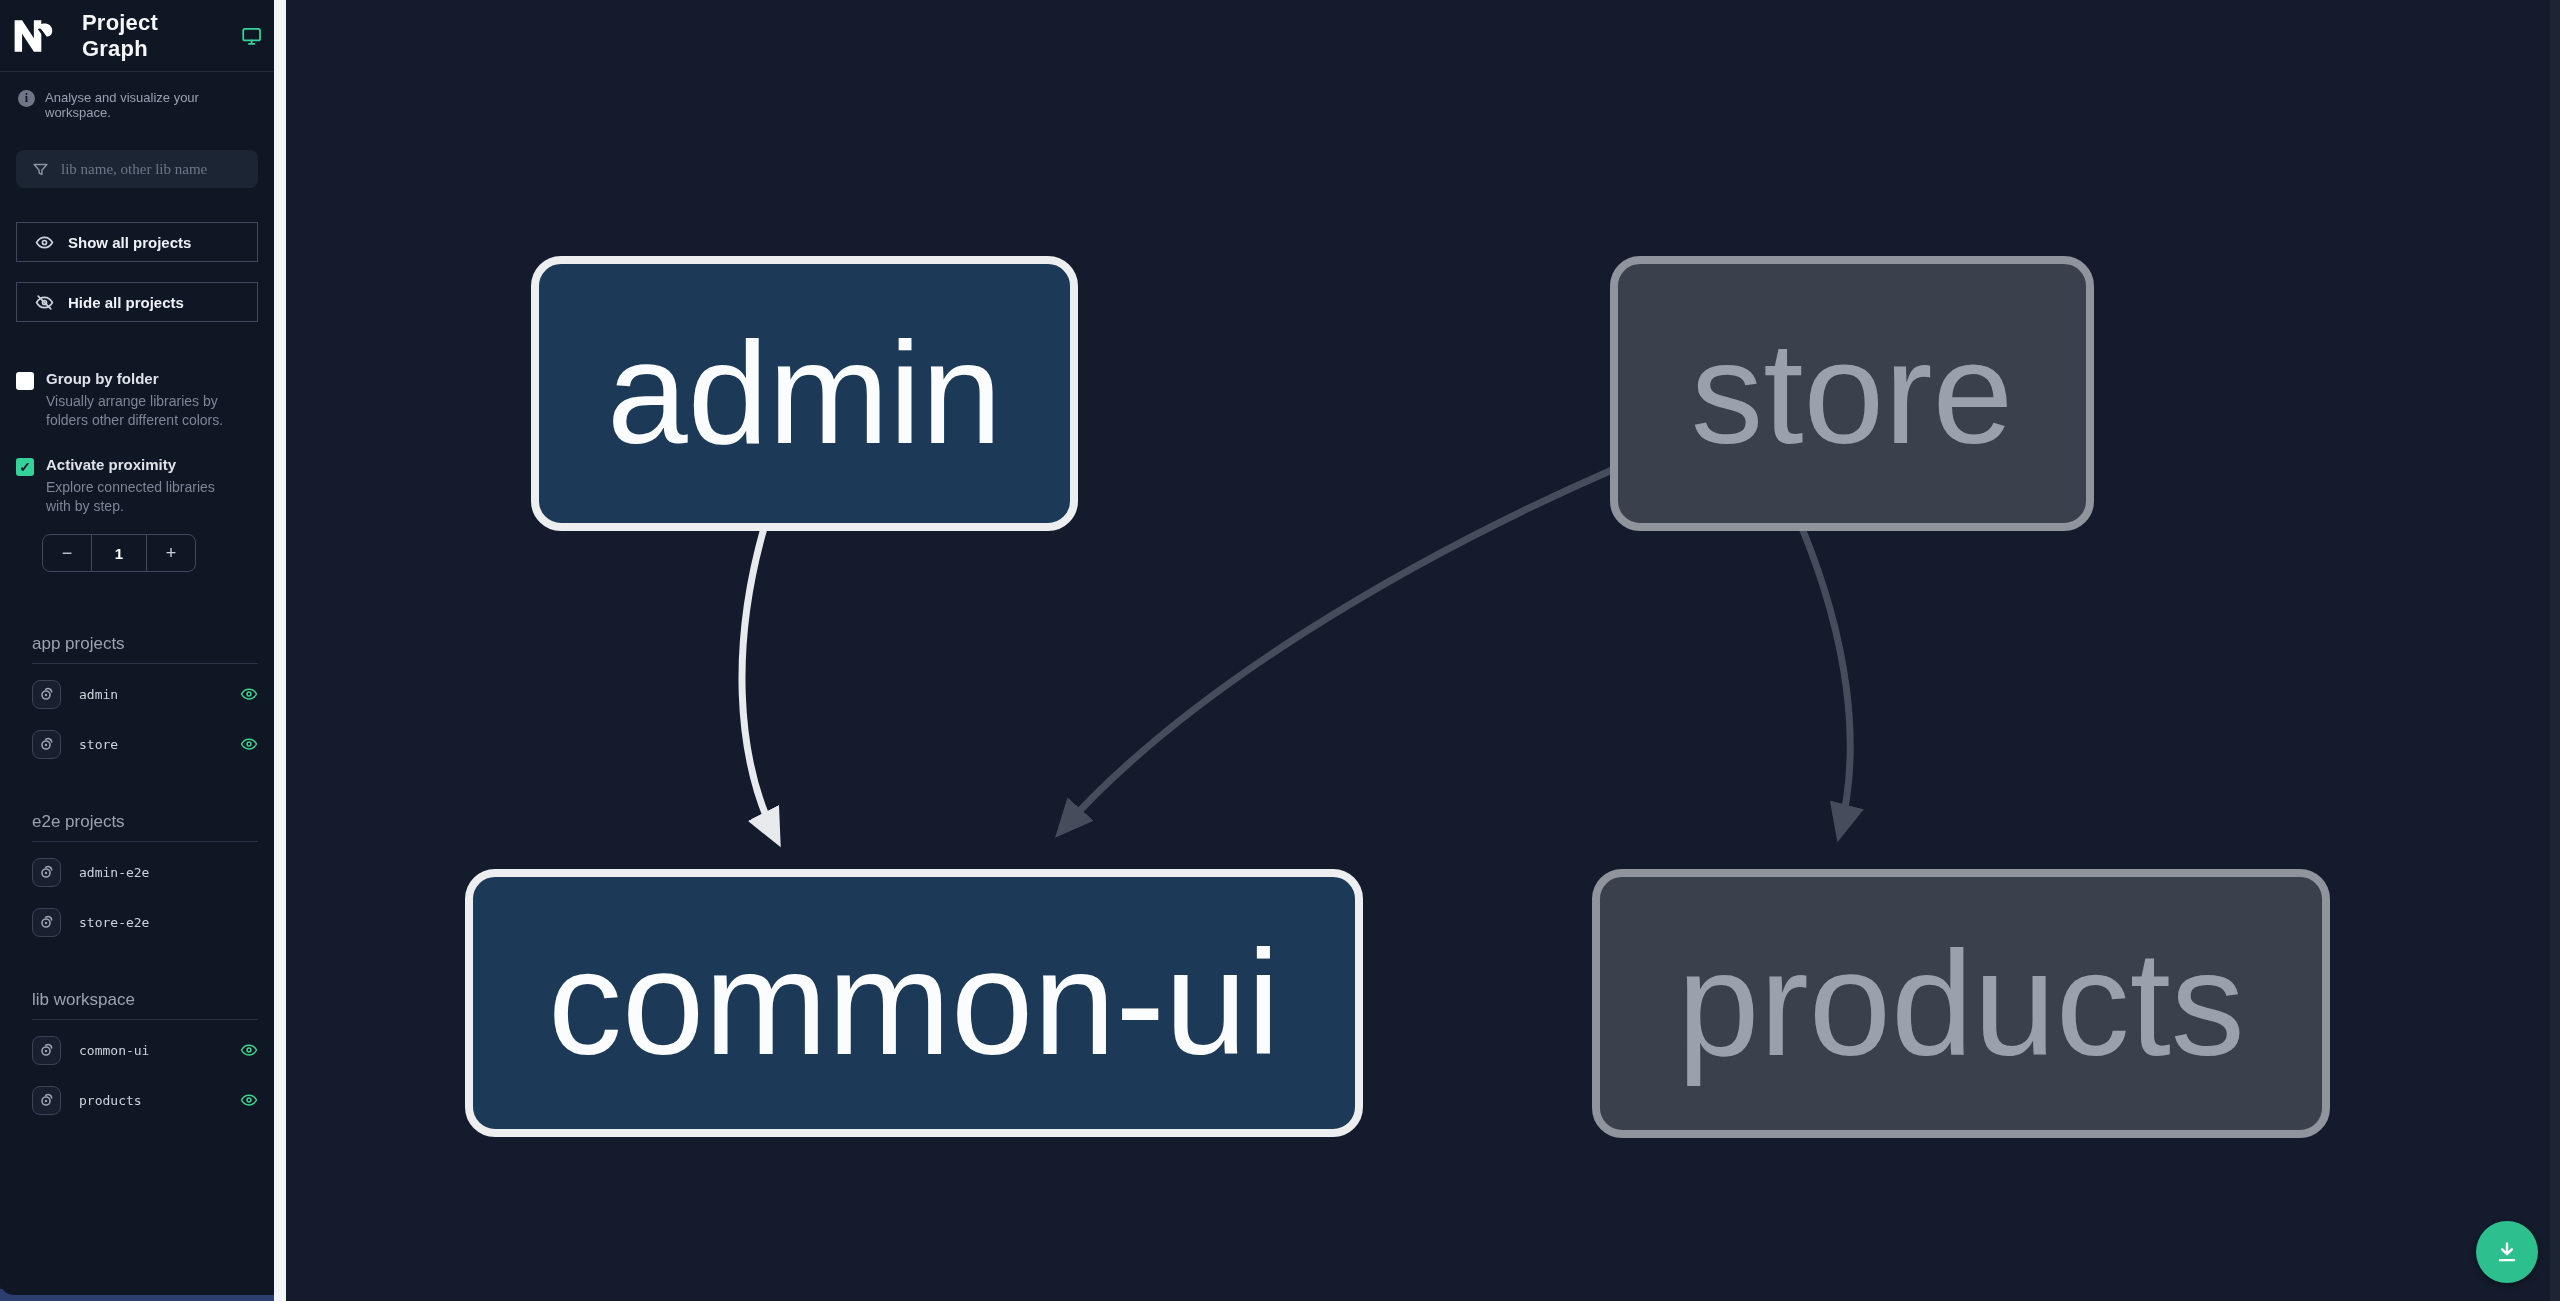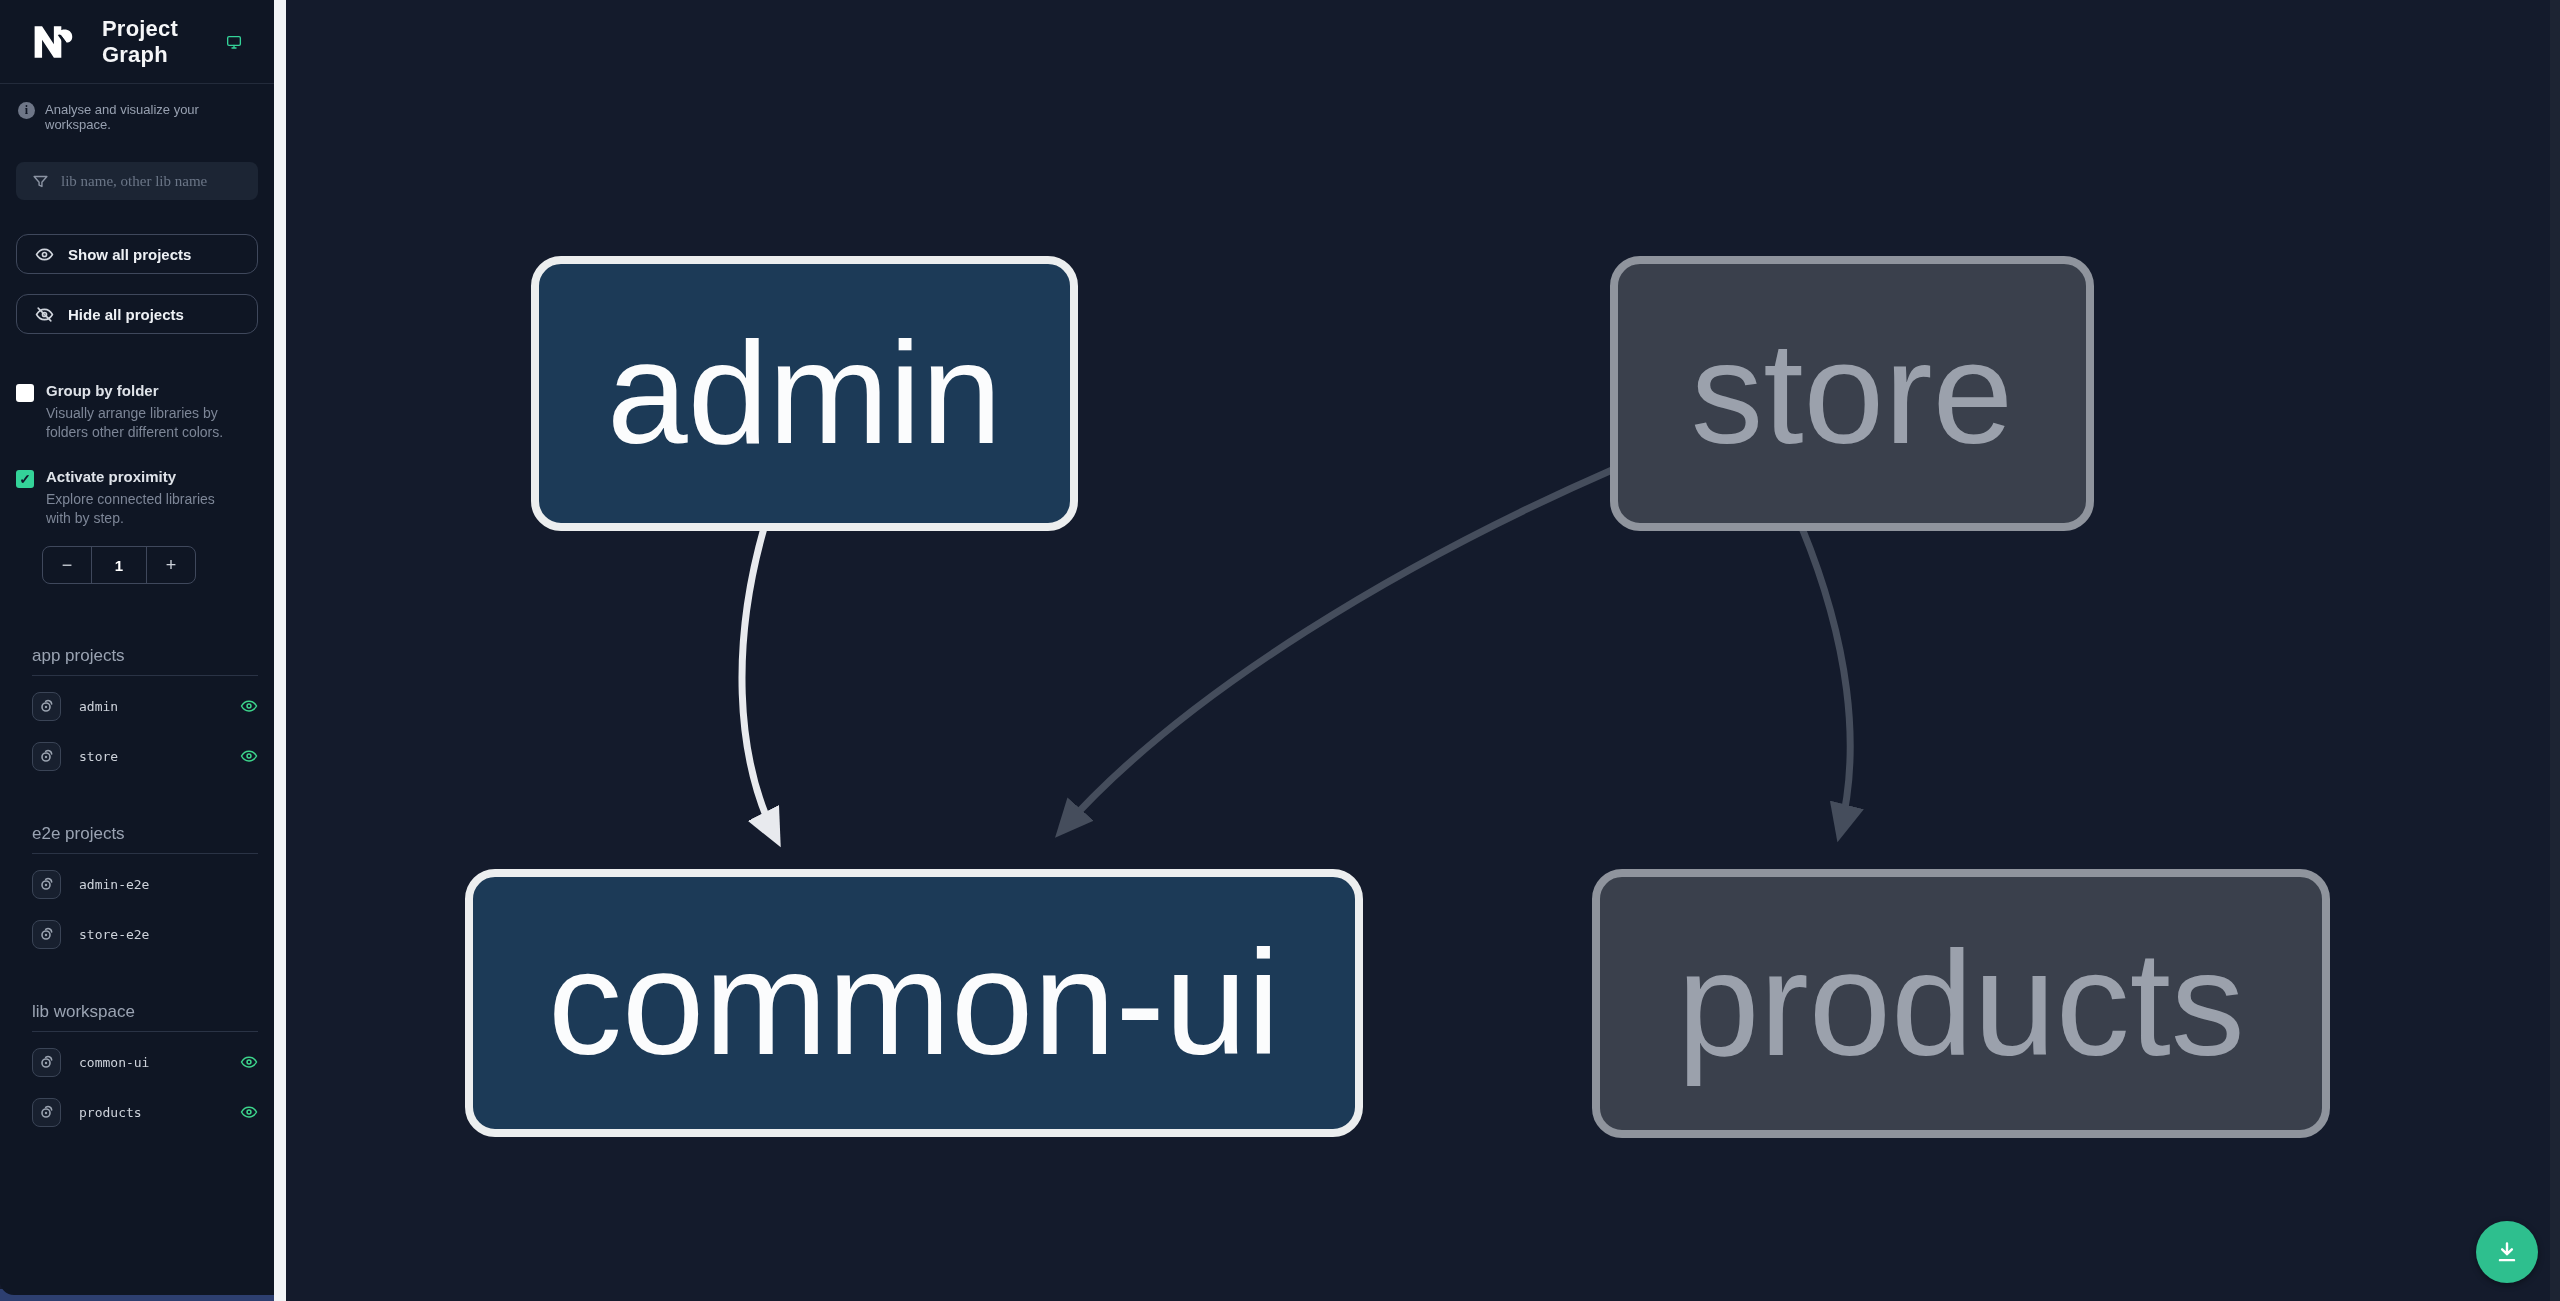--- a/index.html
+++ b/index.html
@@ -6,21 +6,21 @@
   html,body { width:2560px; height:1301px; overflow:hidden; background:#141a2b;
               font-family:"Liberation Sans", sans-serif; }
 
   
   .sidebar { position:absolute; left:0; top:0; width:274px; height:1301px; }
   .sidebar-blue-edge { position:absolute; left:0; bottom:0; width:274px; height:12px; background:#2d3f70; }
   .sidebar-body { position:absolute; left:0; top:0; width:274px; height:1295px;
                   background:#0f1624; border-bottom-left-radius:14px; overflow:hidden; }
   .divider { position:absolute; left:274px; top:0; width:12px; height:1301px; background:#f2f4f6; }
 
-  .sb-header { height:84px; display:flex; align-items:center; padding:0 32px; border-bottom:1px solid #232b3b; }
+  .sb-header { height:72px; display:flex; align-items:center; padding:0 12px; border-bottom:1px solid #232b3b; }
   .nx-logo { width:42px; height:40px; flex:0 0 auto; }
   .sb-title { margin-left:28px; font-size:22px; font-weight:bold; color:#f5f6f8; letter-spacing:.2px; }
   .monitor-icon { margin-left:16px; width:22px; height:22px; }
 
   .sb-intro { margin:18px 18px 0; display:flex; align-items:flex-start; gap:10px;
               color:#97a0b0; font-size:13px; }
   .info-icon { width:17px; height:17px; border-radius:50%; background:#6e7687; color:#0f1624;
                font-size:12px; font-weight:bold; display:flex; align-items:center; justify-content:center;
                font-family:"Liberation Serif", serif; flex:0 0 auto; }
 
@@ -34,21 +34,21 @@
   .opt-row { margin:24px 16px 0; display:flex; align-items:flex-start; }
   .checkbox { width:18px; height:18px; border-radius:3px; flex:0 0 auto; margin-top:2px; }
   .cb-gray { background:#9aa3ae; }
   .cb-white { background:#ffffff; }
   .cb-checked { background:#34d399; color:#0f172a; font-size:14px; font-weight:bold;
                 display:flex; align-items:center; justify-content:center; }
   .opt-text { margin-left:12px; }
   .opt-label { font-size:15px; font-weight:bold; color:#dfe3e9; }
   .opt-desc { margin-top:5px; font-size:14px; line-height:19px; color:#7d8697; width:196px; }
 
-  .sb-btn { margin:20px 16px 0; height:40px; border:1px solid #3f485c; border-radius:12px;
+  .sb-btn { margin:20px 16px 0; height:40px; border:1px solid #3f485c; border-radius:0;
             background:transparent; display:flex; align-items:center; padding-left:18px; gap:14px;
             cursor:pointer; width:242px; }
   .sb-btn:first-of-type { margin-top:34px; }
   .sb-btn span { font-size:15px; font-weight:bold; color:#eef1f5; }
 
   .stepper { margin:18px 0 0 42px; width:154px; height:38px; border:1px solid #3f485c;
              border-radius:8px; display:flex; overflow:hidden; }
   .stepper .step-btn { width:48px; display:flex; align-items:center; justify-content:center;
                        color:#cdd2da; font-size:18px; cursor:pointer; background:transparent; border:none; }
   .stepper .step-value { width:56px; display:flex; align-items:center; justify-content:center;

